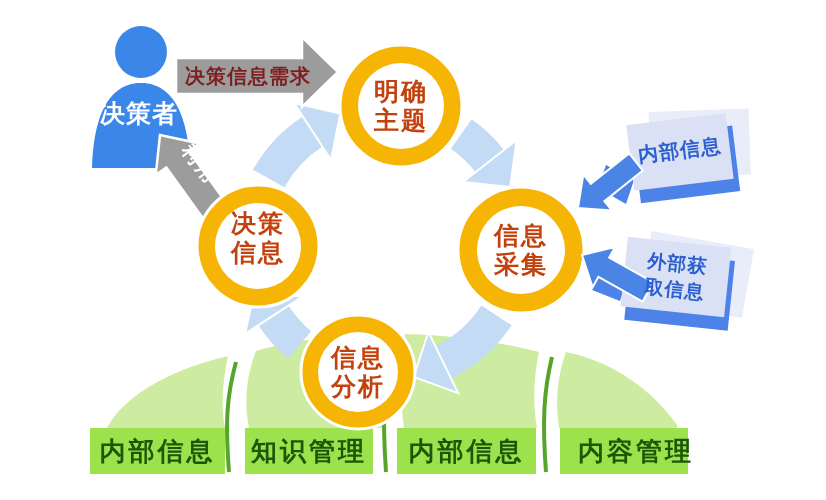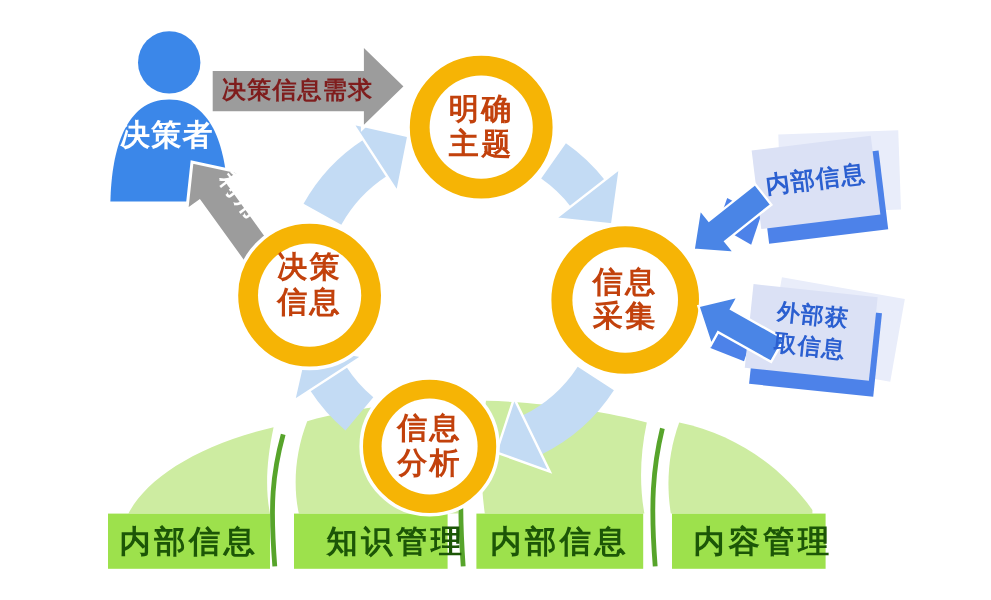--- a/index.html
+++ b/index.html
@@ -109,17 +109,17 @@
   <div class="lbl step-lbl" style="left:303px;top:342px;width:110px;height:60px;">信息
 分析</div>
   <div class="lbl step-lbl" style="left:203px;top:208px;width:110px;height:60px;">决策
 信息</div>
 
   <div class="lbl src-lbl src-lbl-1" style="left:610px;top:137px;width:140px;height:28px;">内部信息</div>
   <div class="lbl src-lbl src-lbl-2" style="left:606px;top:250px;width:140px;height:54px;">外部获
 取信息</div>
 
   <div class="lbl found-lbl" style="left:90px;top:435px;width:135px;height:32px;">内部信息</div>
-  <div class="lbl found-lbl" style="left:245px;top:435px;width:128px;height:32px;padding-left:21px;">知识管理</div>
+  <div class="lbl found-lbl" style="left:245px;top:435px;width:128px;height:32px;">知识管理</div>
   <div class="lbl found-lbl" style="left:397px;top:435px;width:139px;height:32px;">内部信息</div>
   <div class="lbl found-lbl" style="left:560px;top:435px;width:152px;height:32px;">内容管理</div>
 
 </div>
 
 </body></html>

